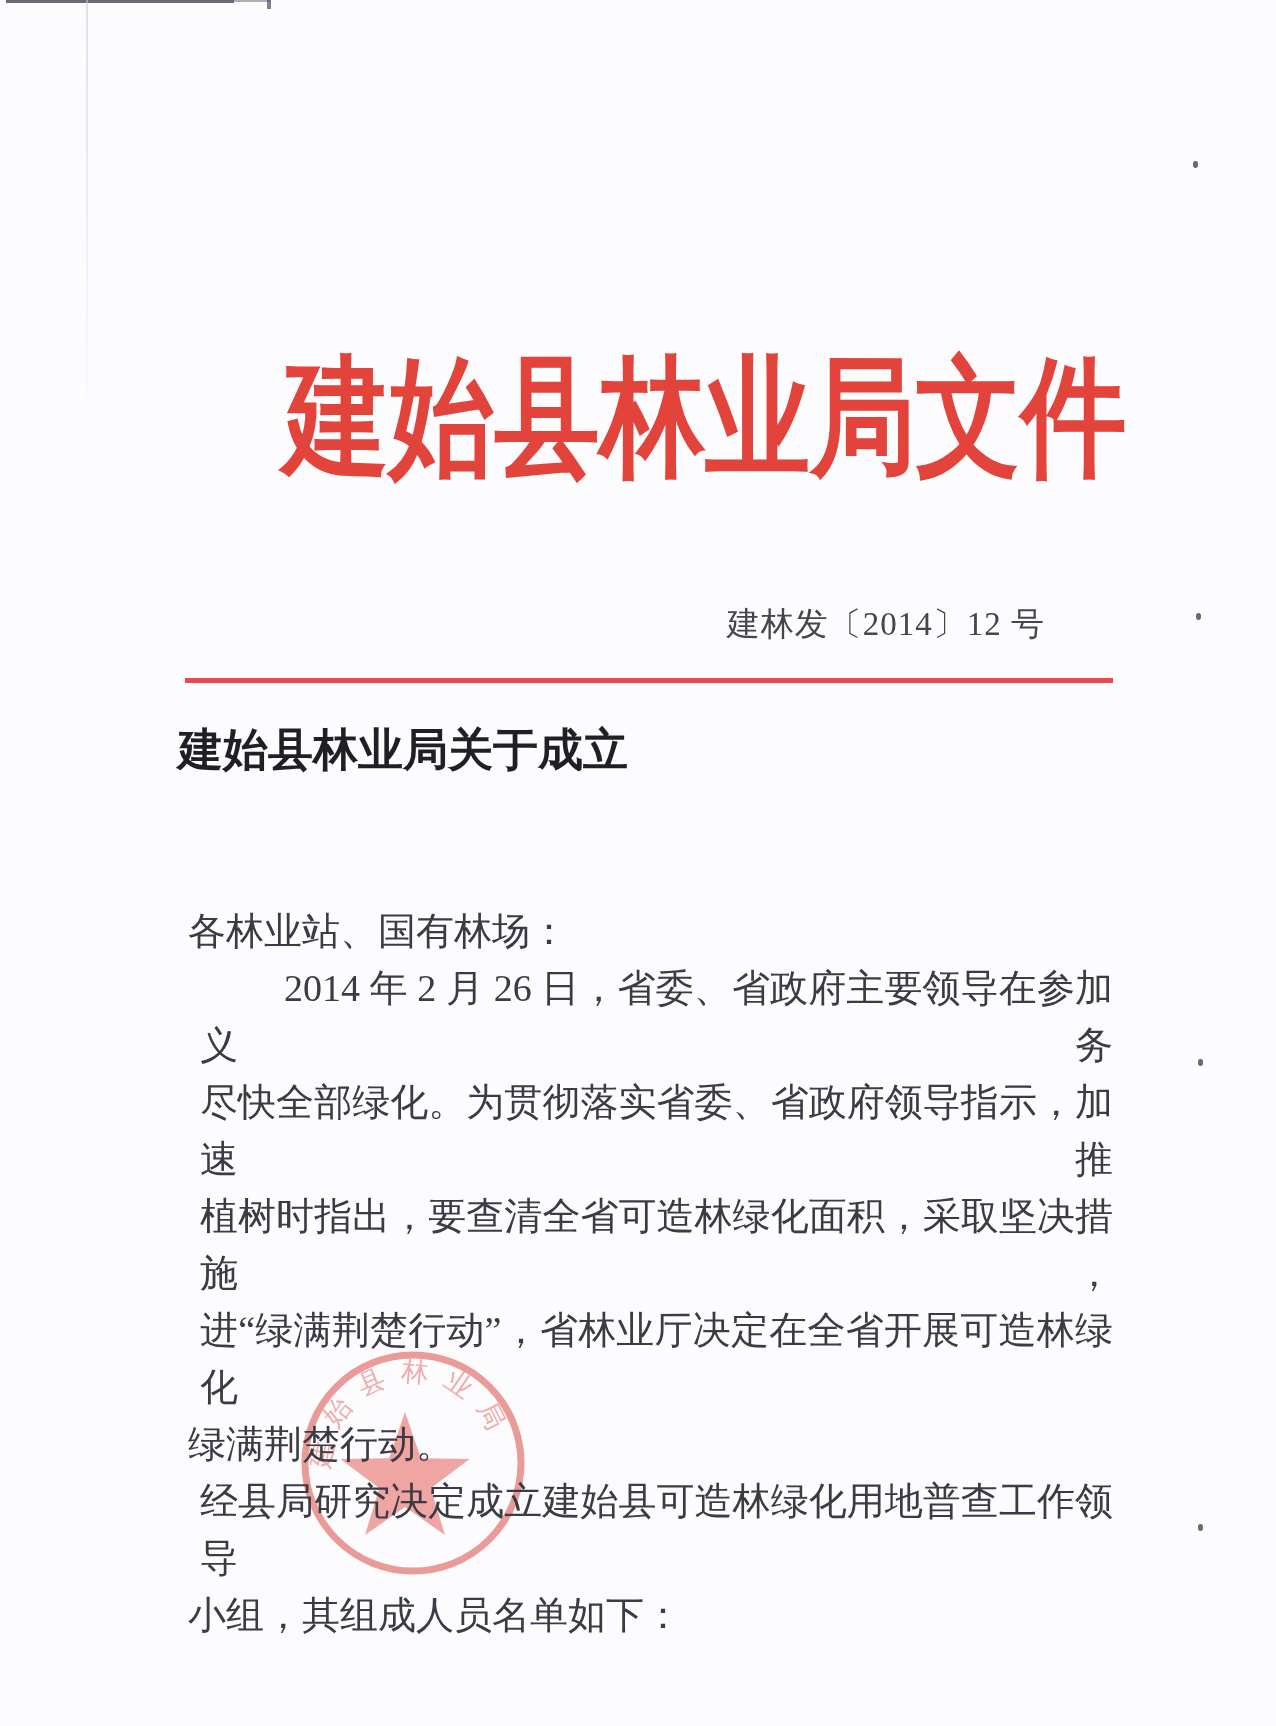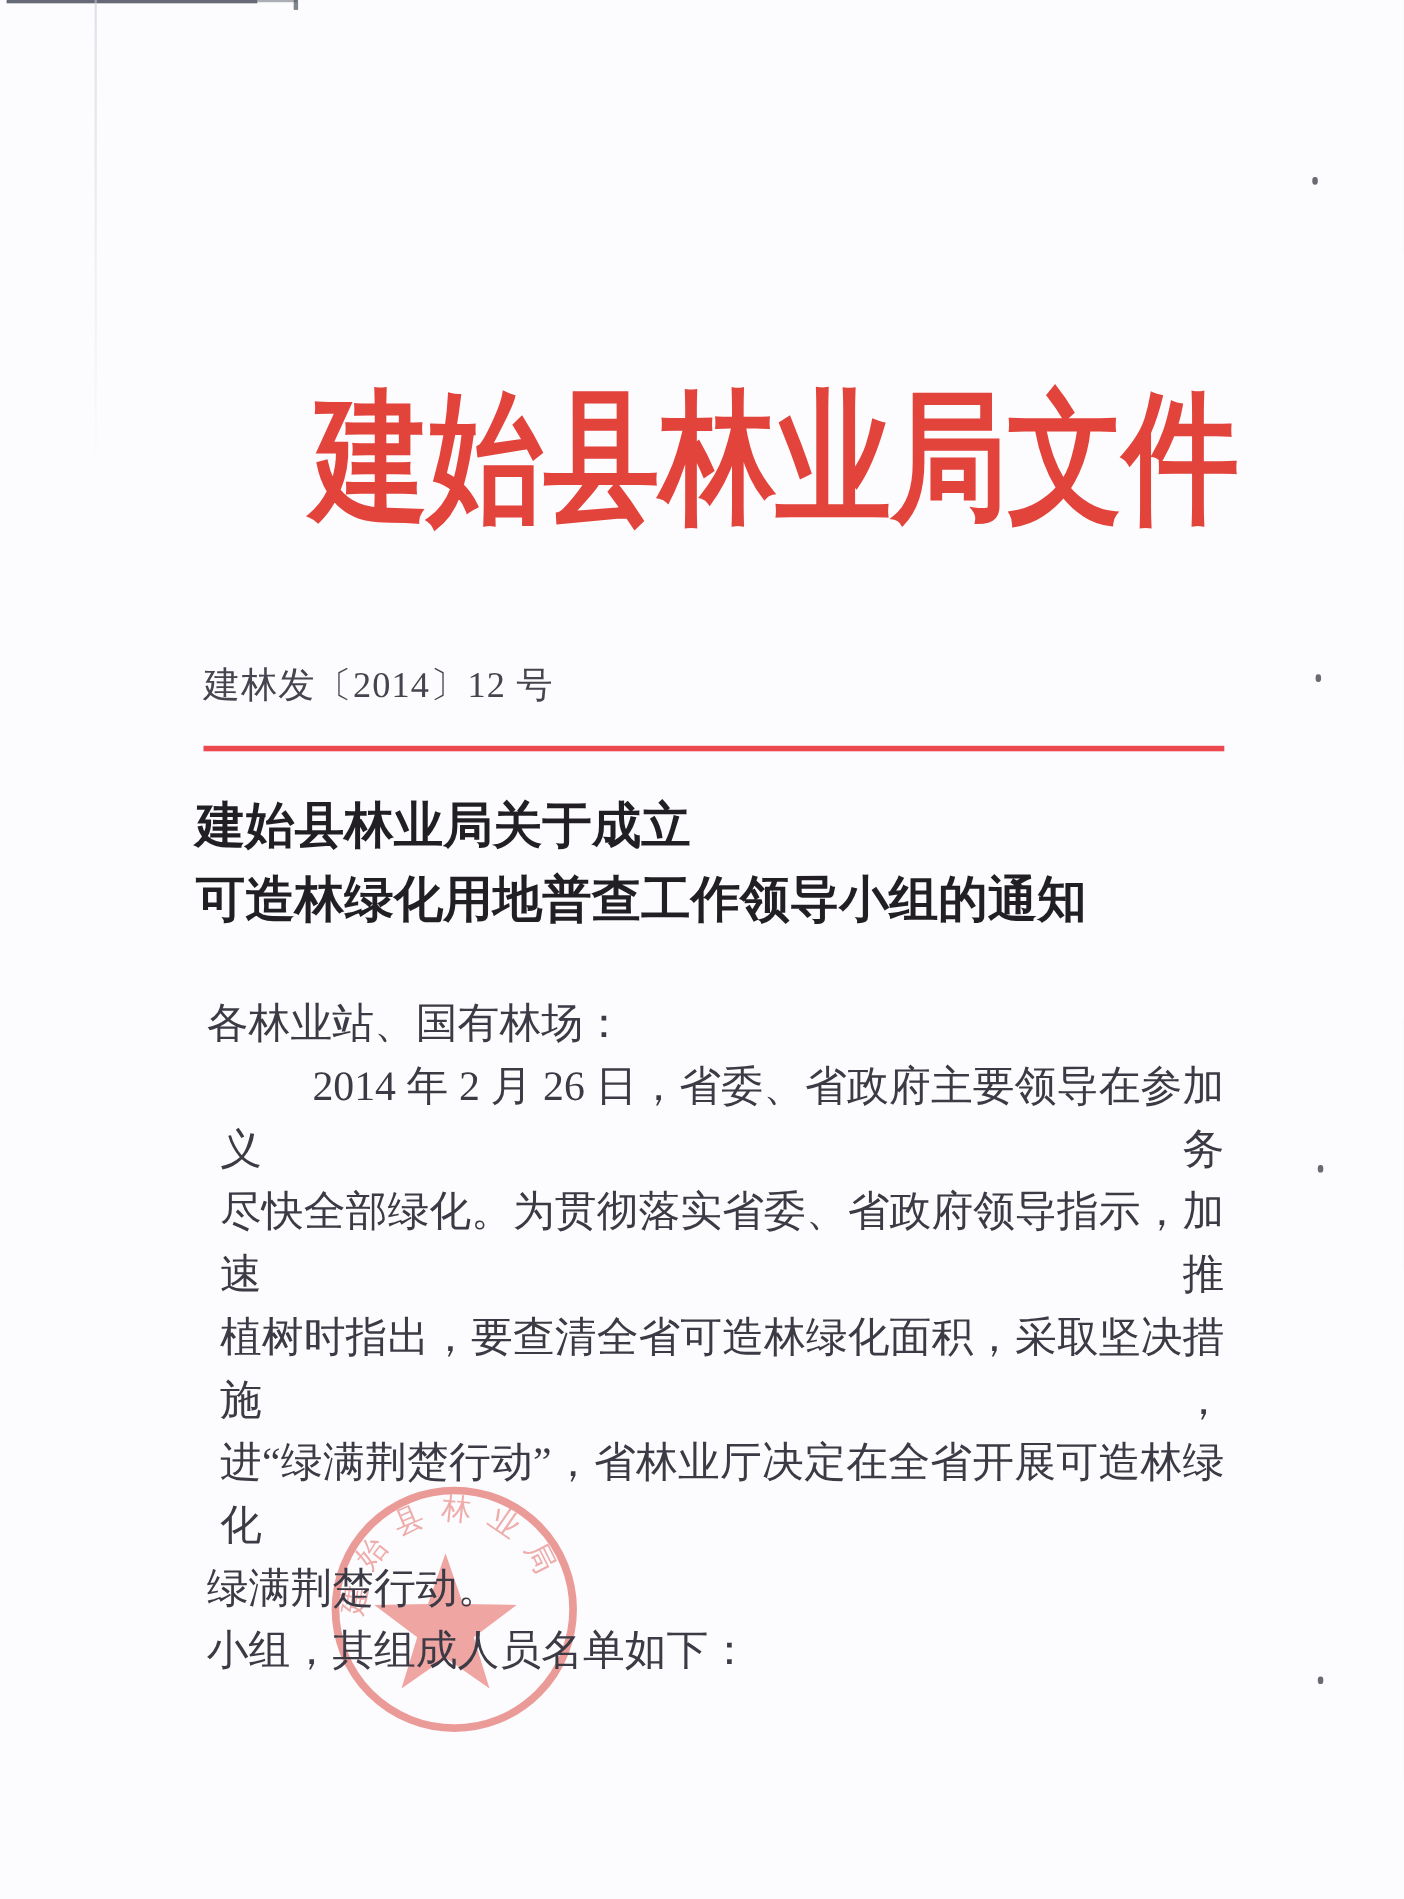--- a/index.html
+++ b/index.html
@@ -29,21 +29,21 @@
   .org-title{
     position:absolute;left:185px;top:348px;width:928px;
     text-align:center;line-height:140px;
     font-size:130px;font-weight:bold;
     color:var(--header_red,#e2443c);
     white-space:nowrap;
   }
   .org-title .squeeze{display:inline-block;transform:scaleX(0.81);transform-origin:50% 50%;}
   .doc-number{
     position:absolute;left:185px;top:604px;width:860px;
-    text-align:left;
+    text-align:right;
     font-size:33px;line-height:40px;
     color:#46444e;
     letter-spacing:1px;
   }
   .red-rule{
     position:absolute;left:185px;top:678px;width:928px;height:5px;
     background:var(--rule_red,#ec4850);
   }
   
   .doc-title{
@@ -84,21 +84,20 @@
   <div class="speck s4"></div>
 
   <div class="org-title">
     <span class="squeeze">建始县林业局文件</span>
   </div>
   <div class="doc-number">建林发〔2014〕12 号</div>
   <div class="red-rule"></div>
 
   <div class="doc-title">
     <div>建始县林业局关于成立</div>
-    <div>可造林绿化用地普查工作领导小组的通知</div>
   </div>
 
   <div class="seal">
     <svg width="230" height="230" viewBox="0 0 230 230">
       <defs>
         <path id="sealArc" d="M 37.9 143 A 82 82 0 1 1 192.1 143" fill="none"></path>
       </defs>
       <circle cx="115" cy="115" r="108" fill="none" stroke="rgba(221,87,80,0.58)" stroke-width="7"></circle>
       <text font-size="27" letter-spacing="14" fill="rgba(224,100,94,0.52)" font-family="Liberation Serif, DejaVu Serif, serif">
         <textPath href="#sealArc" xlink:href="#sealArc" startOffset="7%">建始县林业局</textPath>
@@ -107,16 +106,17 @@
     </svg>
   </div>
 
   <div class="body-block">
       <div class="body-line">各林业站、国有林场：</div>
       <div class="body-line indent-para justified">2014 年 2 月 26 日，省委、省政府主要领导在参加义务</div>
       <div class="body-line justified">尽快全部绿化。为贯彻落实省委、省政府领导指示，加速推</div>
       <div class="body-line justified">植树时指出，要查清全省可造林绿化面积，采取坚决措施，</div>
       <div class="body-line justified">进“绿满荆楚行动”，省林业厅决定在全省开展可造林绿化</div>
       <div class="body-line">绿满荆楚行动。</div>
+      <div class="body-line justified">经县局研究决定成立建始县可造林绿化用地普查工作领导</div>
       <div class="body-line">小组，其组成人员名单如下：</div>
     </div>
 
 </div>
 
 </body></html>

